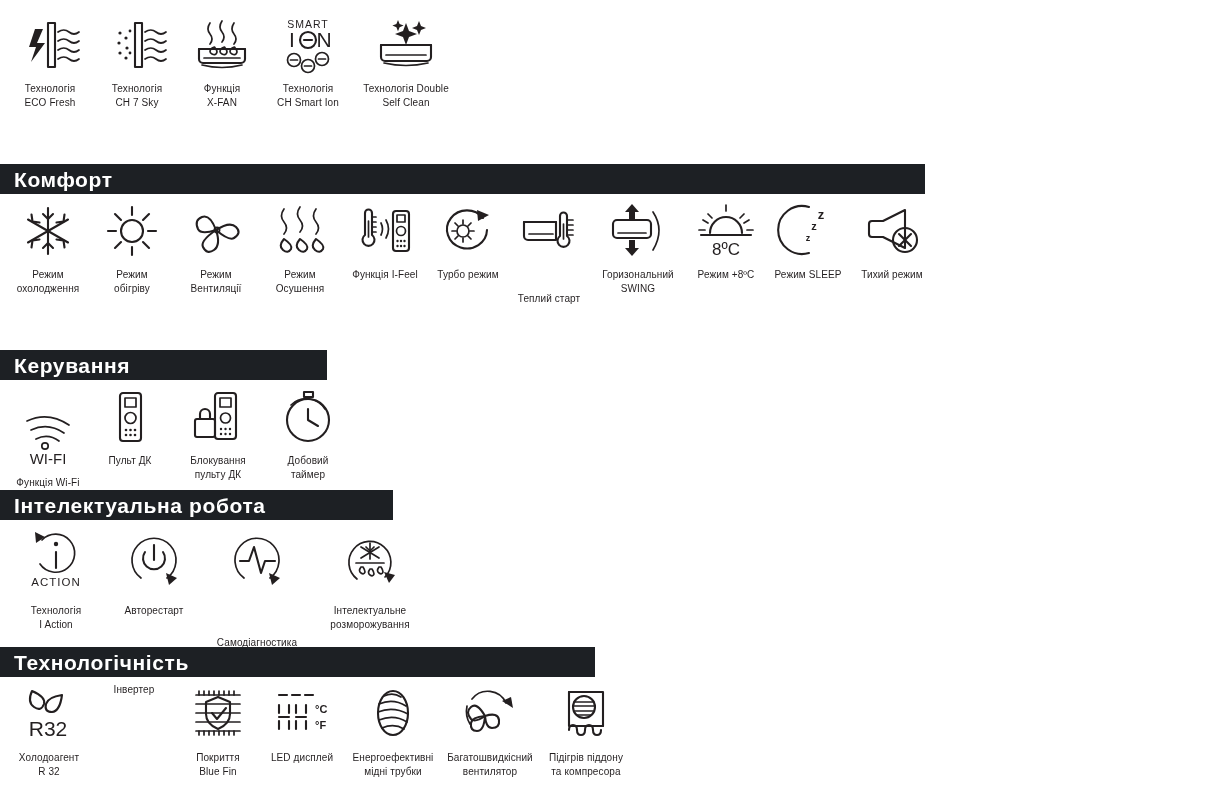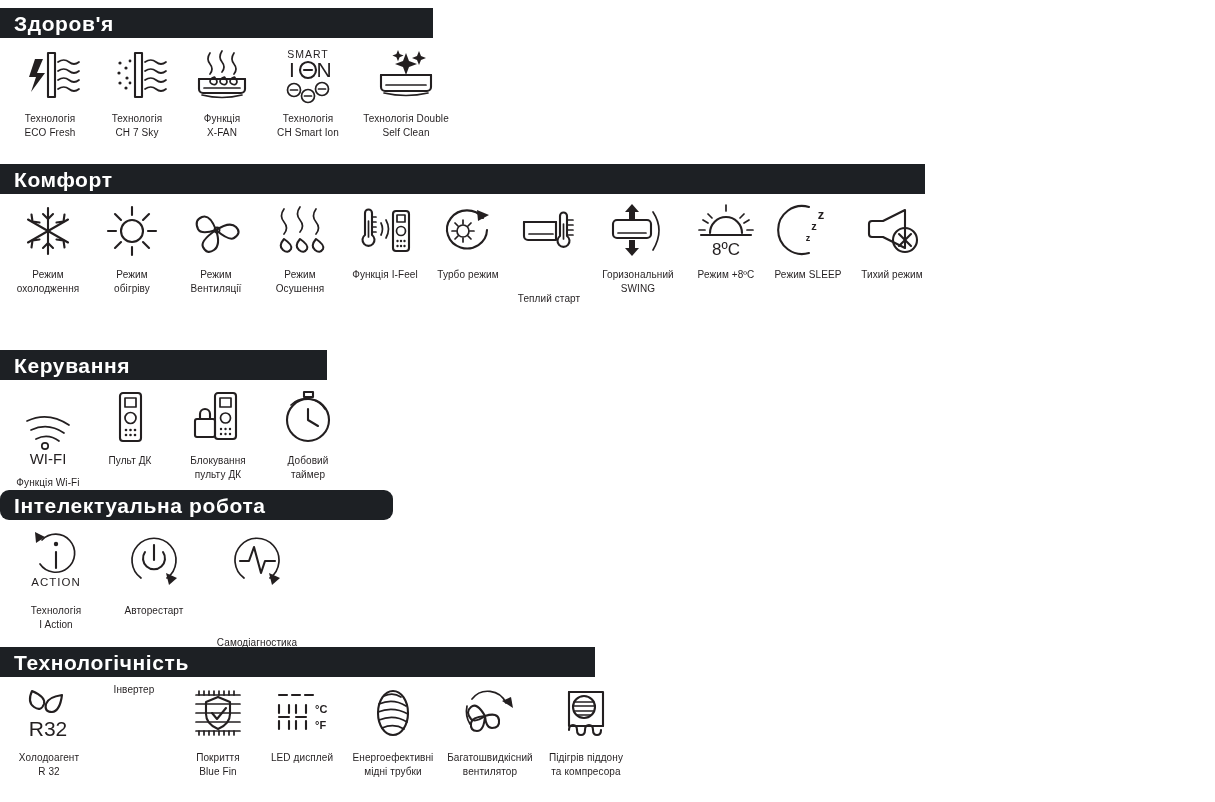--- a/index.html
+++ b/index.html
@@ -58,23 +58,20 @@
   .st-thin{fill:none;stroke:#231f20;stroke-width:1.7;stroke-linecap:round;stroke-linejoin:round;}
   .fl{fill:#231f20;stroke:none;}
   .tx{fill:#231f20;stroke:none;font-family:"Liberation Sans",sans-serif;}
 </style>
 </head>
 <body>
 
 <div class="sheet">
 
   <div class="section" style="top:8px;left:0;">
-    <div class="bar" style="width:433px;">
-      <span class="bar-title">Здоров'я</span>
-    </div>
     <div class="items">
 
       <div class="item" style="width:88px;">
         <div class="ico">
           <svg width="62" height="56" viewBox="0 0 62 56">
             <polygon class="fl" points="16,12 10,30 17,30 12,45 26,26 18,26 24,12"></polygon>
             <rect class="st" x="29" y="6" width="7" height="44"></rect>
             <path class="st-thin" d="M39,15 q6,-4 11,0 q5,4 10,0"></path>
             <path class="st-thin" d="M39,24 q6,-4 11,0 q5,4 10,0"></path>
             <path class="st-thin" d="M39,33 q6,-4 11,0 q5,4 10,0"></path>
@@ -445,21 +442,21 @@
           </svg>
         </div>
         <div class="lbl">Добовий
 таймер</div>
       </div>
 
     </div>
   </div>
 
   <div class="section" style="top:490px;left:0;">
-    <div class="bar" style="width:393px;border-radius:9px;">
+    <div class="bar" style="width:393px;">
       <span class="bar-title">Інтелектуальна робота</span>
     </div>
     <div class="items">
 
       <div class="item" style="width:100px;">
         <div class="ico" style="height:72px;">
           <svg width="62" height="68" viewBox="0 0 62 68">
             <path class="st-thin" d="M17,12 a19,19 0 1 1 -2,24"></path>
             <path class="fl" d="M10,4 l10,5 l-9,6z"></path>
             <circle class="fl" cx="31" cy="16" r="2.2"></circle>
@@ -487,20 +484,42 @@
         <div class="ico" style="height:72px;">
           <svg width="62" height="62" viewBox="0 0 62 62">
             <path class="st-thin" d="M44,47 a22,22 0 1 0 -26,0"></path>
             <path class="fl" d="M46,54 l-3,-12 l11,5z"></path>
             <path class="st" d="M14,30 h9 l5,-14 l7,26 l4,-12 h10"></path>
           </svg>
         </div>
         <div class="lbl">Самодіагностика</div>
       </div>
 
+      <div class="item" style="width:116px;">
+        <div class="ico" style="height:72px;">
+          <svg width="62" height="62" viewBox="0 0 62 62">
+            <path class="st-thin" d="M46,46 a21,21 0 1 0 -28,2"></path>
+            <path class="fl" d="M50,52 l-5,-11 l11,3z"></path>
+            <g class="st-thin">
+              <path d="M31,12 v16"></path>
+              <path d="M22,16 L40,27"></path>
+                <path d="M22,27 L40,16"></path>
+              <path d="M27,16 l4,4 l4,-4"></path>
+            </g>
+            <path class="st-thin" d="M17,32 h28"></path>
+            <g class="st-thin">
+              <path d="M22,36 q-3,4 0,6 q3,2 4,-1 q0,-2 -2,-5z"></path>
+              <path d="M31,38 q-3,4 0,6 q3,2 4,-1 q0,-2 -2,-5z"></path>
+              <path d="M40,36 q-3,4 0,6 q3,2 4,-1 q0,-2 -2,-5z"></path>
+            </g>
+          </svg>
+        </div>
+        <div class="lbl">Інтелектуальне
+розморожування</div>
+      </div>
 
     </div>
   </div>
 
   <div class="section" style="top:647px;left:0;">
     <div class="bar" style="width:595px;">
       <span class="bar-title">Технологічність</span>
     </div>
     <div class="items">
 

